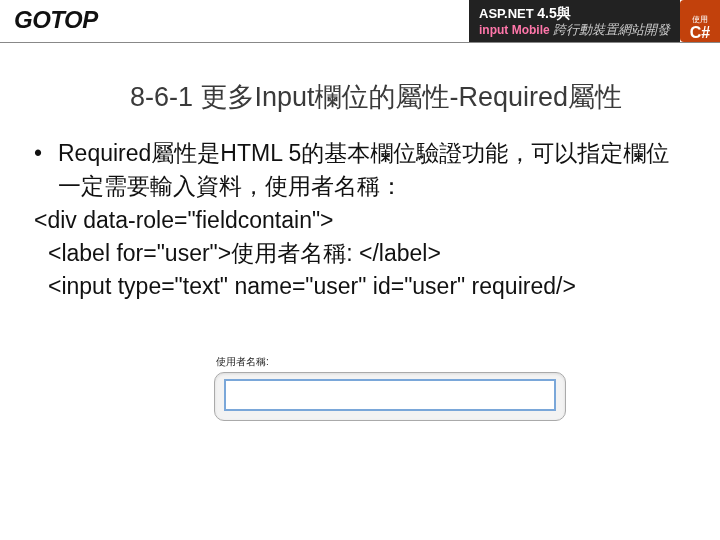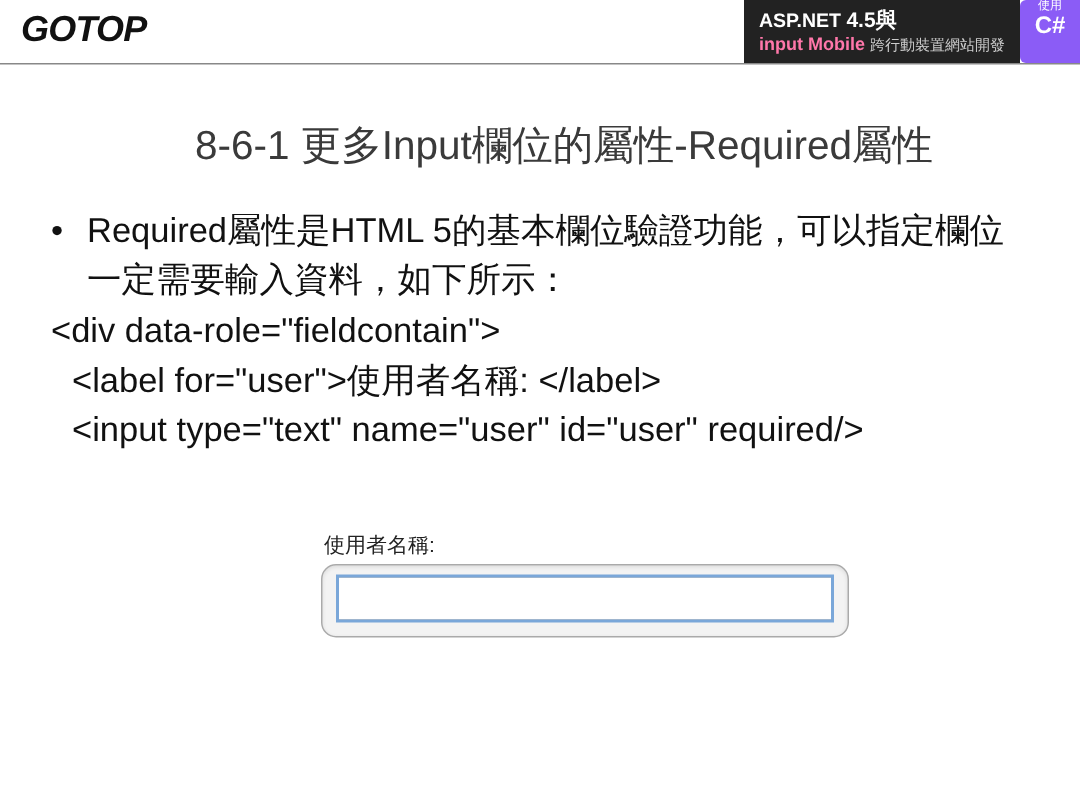--- a/index.html
+++ b/index.html
@@ -30,46 +30,46 @@
   }
   .badge-wrap {
     position: absolute;
     right: 0;
     top: 0;
     height: 42px;
     display: flex;
     align-items: stretch;
   }
   .csharp-badge {
-    background: #8b5cf6;
+    background: #c2410c;
     color: white;
     width: 40px;
     display: flex;
     flex-direction: column;
     align-items: center;
-    justify-content: flex-start;
+    justify-content: flex-end;
     border-radius: 4px 0 0 4px;
     font-size: 9px;
     line-height: 1.1;
   }
   .csharp-badge .use { font-size: 8px; }
   .csharp-badge .cs { font-size: 16px; font-weight: bold; }
   .aspnet-badge {
     background: #222;
     color: white;
     display: flex;
     flex-direction: column;
     justify-content: center;
     padding: 0 10px;
     line-height: 1.2;
   }
   .aspnet-badge .top { font-size: 13px; font-weight: bold; }
   .aspnet-badge .top .ver { font-size: 14px; }
   .aspnet-badge .mid { font-size: 12px; color: #f7a; font-weight: bold; }
-  .aspnet-badge .mid .sub { color: #ccc; font-size: 10px; font-weight: normal; }
+  .aspnet-badge .mid .sub { color: #ccc; font-size: 13px; font-weight: normal; font-style: italic; }
   .slide-title {
     text-align: center;
     font-size: 27px;
     color: #3a3a3a;
     margin-top: 36px;
     margin-bottom: 22px;
     padding-left: 32px;
   }
   .content {
     padding: 0 34px;
@@ -81,21 +81,21 @@
   .bullet-mark { width: 24px; flex-shrink: 0; }
   .bullet-text { flex: 1; }
   .code-line { padding-left: 0; }
   .code-line-indent { padding-left: 14px; }
   .demo-wrap {
     position: absolute;
     left: 214px;
     top: 355px;
   }
   .demo-label {
-    font-size: 14px;
+    font-size: 10px;
     color: #222;
     margin-bottom: 3px;
     margin-left: 2px;
   }
   .demo-field {
     border: 1px solid #aaa;
     border-radius: 10px;
     padding: 7px 10px 10px 10px;
     background: #f3f3f3;
     width: 330px;
@@ -161,21 +161,21 @@
       <span class="cs">C#</span>
     </div>
   </div>
 </div>
 
 <div class="slide-title">8-6-1 更多Input欄位的屬性-Required屬性</div>
 
 <div class="content">
   <div class="bullet-row">
     <div class="bullet-mark">•</div>
-    <div class="bullet-text">Required屬性是HTML 5的基本欄位驗證功能，可以指定欄位一定需要輸入資料，如下所示：</div>
+    <div class="bullet-text">Required屬性是HTML 5的基本欄位驗證功能，可以指定欄位一定需要輸入資料，使用者名稱：</div>
   </div>
   <div class="code-line">&lt;div data-role="fieldcontain"&gt;</div>
   <div class="code-line-indent">&lt;label for="user"&gt;使用者名稱: &lt;/label&gt;</div>
   <div class="code-line-indent">&lt;input type="text" name="user" id="user" required/&gt;</div>
 </div>
 
 <div class="demo-wrap">
   <div class="demo-label">使用者名稱:</div>
   <div class="demo-field">
     <input class="demo-input" type="text" value="" style="">

